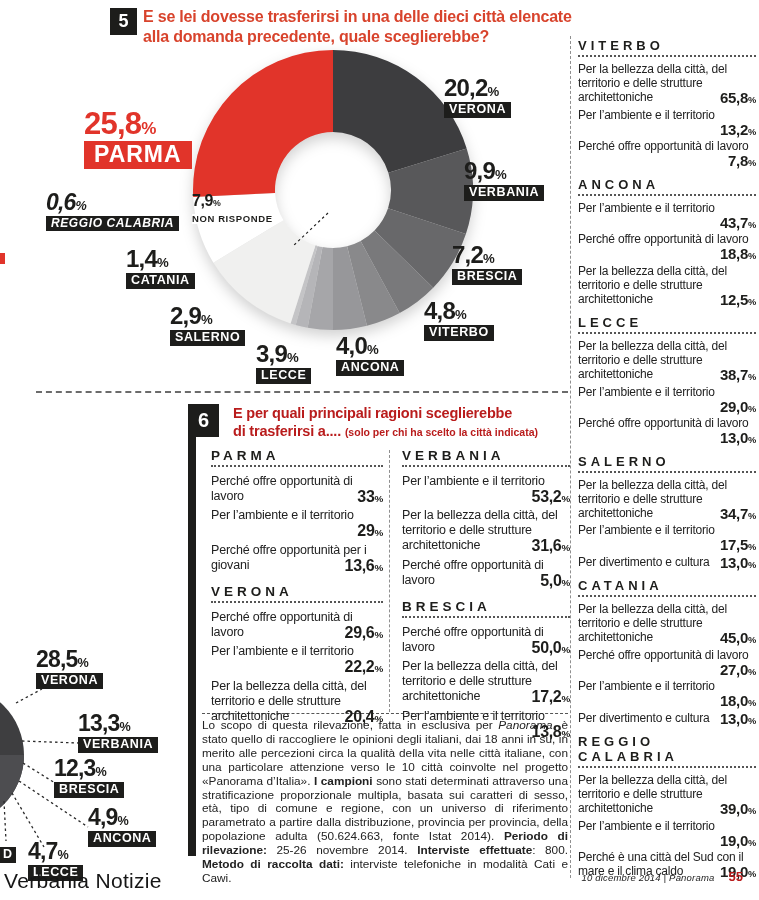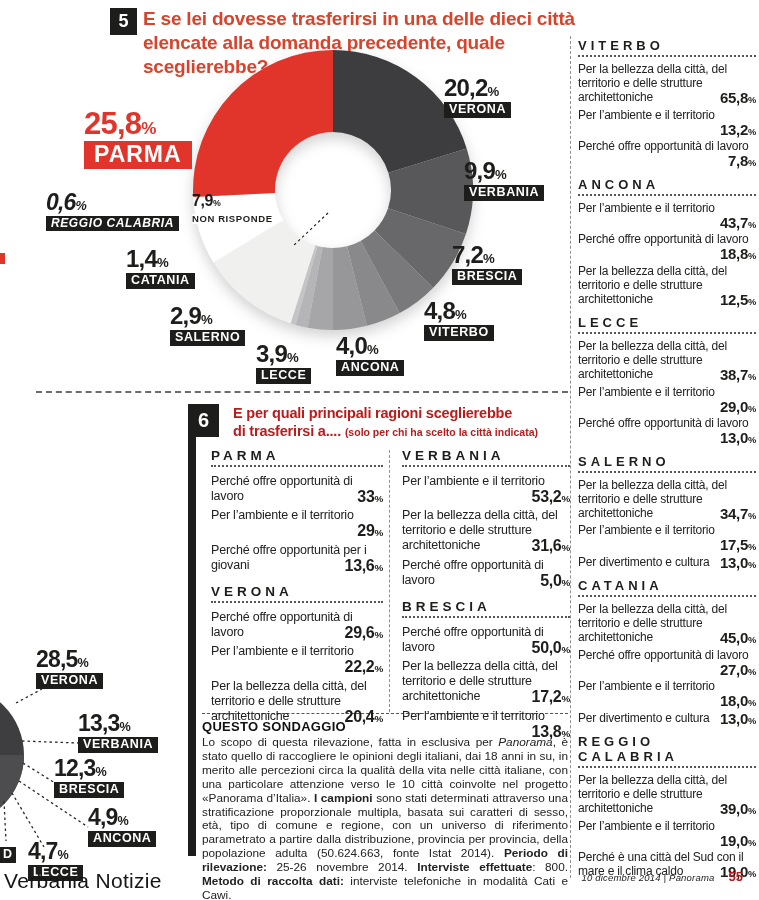--- a/index.html
+++ b/index.html
@@ -3,21 +3,21 @@
 <meta charset="utf-8">
 <style>
   html,body{margin:0;padding:0;background:#ffffff;}
   body{width:759px;height:900px;overflow:hidden;font-family:"Liberation Sans",sans-serif;}
   .page{position:relative;width:759px;height:900px;background:#fff;}
 
   
   .qnum{position:absolute;background:#1d1d1b;color:#fff;font-weight:700;
         display:flex;align-items:center;justify-content:center;}
   #q5-num{left:110px;top:8px;width:27px;height:27px;font-size:18px;}
-  #q5-title{position:absolute;left:143px;top:7px;width:446px;font-size:19px;letter-spacing:-0.2px;
+  #q5-title{position:absolute;left:143px;top:7px;width:446px;font-size:16px;letter-spacing:-0.2px;
             line-height:1.25;font-weight:700;color:#d8432c;}
   #q6-num{left:188px;top:404px;width:31px;height:33px;font-size:20px;}
   #q6-bar{position:absolute;left:188px;top:404px;width:8px;height:452px;background:#1d1d1b;}
   #q6-title{position:absolute;left:233px;top:405px;width:352px;font-weight:700;color:#b91c1c;
             font-size:14.5px;letter-spacing:-0.2px;line-height:1.22;}
   #q6-title .note{font-size:10.5px;letter-spacing:0;}
 
   
   #donut-svg{position:absolute;left:193px;top:50px;filter:drop-shadow(0 6px 7px rgba(0,0,0,0.18));}
   #donut-overlay{position:absolute;left:193px;top:50px;pointer-events:none;}
@@ -243,21 +243,20 @@
       </div>
       <div class="city-block">
         <div class="city-h">REGGIO CALABRIA</div>
         <div class="reason"><span class="r-label">Per la bellezza della città, del territorio e delle strutture architettoniche</span> <span class="r-value">39,0<span class="pct">%</span></span></div>
         <div class="reason"><span class="r-label">Per l’ambiente e il territorio</span> <span class="r-value">19,0<span class="pct">%</span></span></div>
         <div class="reason"><span class="r-label">Perché è una città del Sud con il mare e il clima caldo</span> <span class="r-value">19,0<span class="pct">%</span></span></div>
       </div>
     </div>
 
   <div id="sond">
-    <div id="sond-title">QUESTO SONDAGGIO</div>
     <div id="sond-text"><span>Lo scopo di questa rilevazione, fatta in esclusiva per </span><i>Panorama</i><span>, è stato quello di raccogliere le opinioni degli italiani, dai 18 anni in su, in merito alle percezioni circa la qualità della vita nelle città italiane, con una particolare attenzione verso le 10 città coinvolte nel progetto «Panorama d’Italia». </span><b>I campioni</b><span> sono stati determinati attraverso una stratificazione proporzionale multipla, basata sui caratteri di sesso, età, tipo di comune e regione, con un universo di riferimento parametrato a partire dalla distribuzione, provincia per provincia, della popolazione adulta (50.624.663, fonte Istat 2014). </span><b>Periodo di rilevazione:</b><span> 25-26 novembre 2014. </span><b>Interviste effettuate</b><span>: 800. </span><b>Metodo di raccolta dati:</b><span> interviste telefoniche in modalità Cati e Cawi.</span></div>
   </div>
 
   <svg id="mc-svg" width="120" height="245" viewBox="0 0 120 245">
     <circle cx="-46" cy="100" r="70" fill="#3e3e40"></circle>
     <path d="M -46 100 L 24 100 A 70 70 0 0 1 -11 160.62 Z" fill="#4d4d50"></path>
     <path d="M -46 100 L -11 160.62 A 70 70 0 0 1 -46 170 Z" fill="#727275"></path>
   </svg>
   <svg id="mc-lines" width="200" height="245" viewBox="0 0 200 245">
     <line x1="16" y1="48" x2="42" y2="34" stroke="#2b2b2b" stroke-width="1.3" stroke-dasharray="2.5,3"></line>

